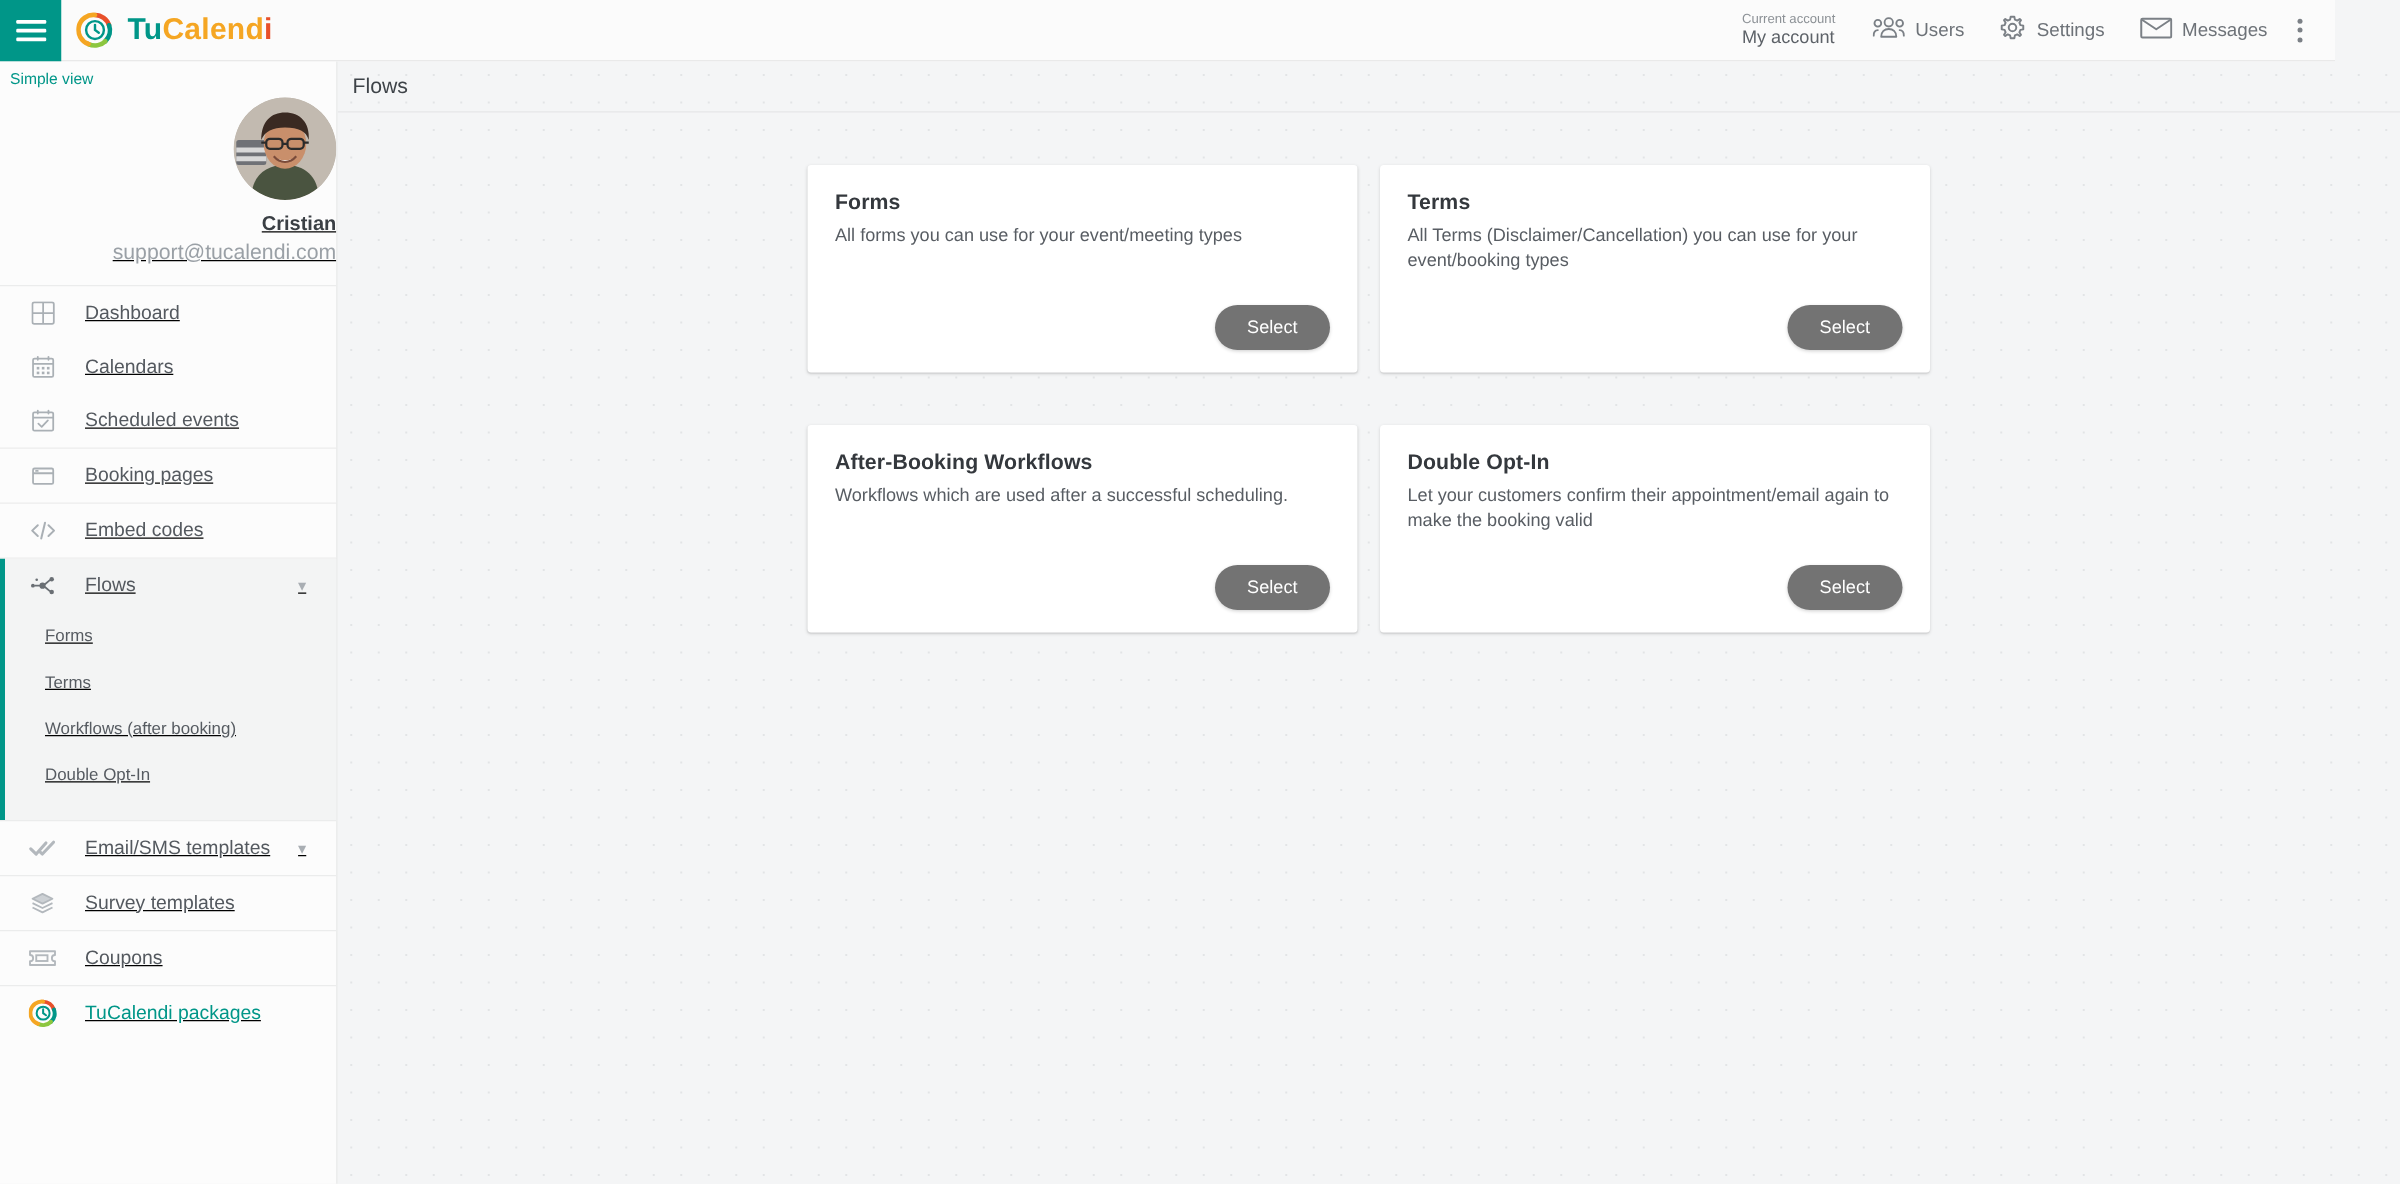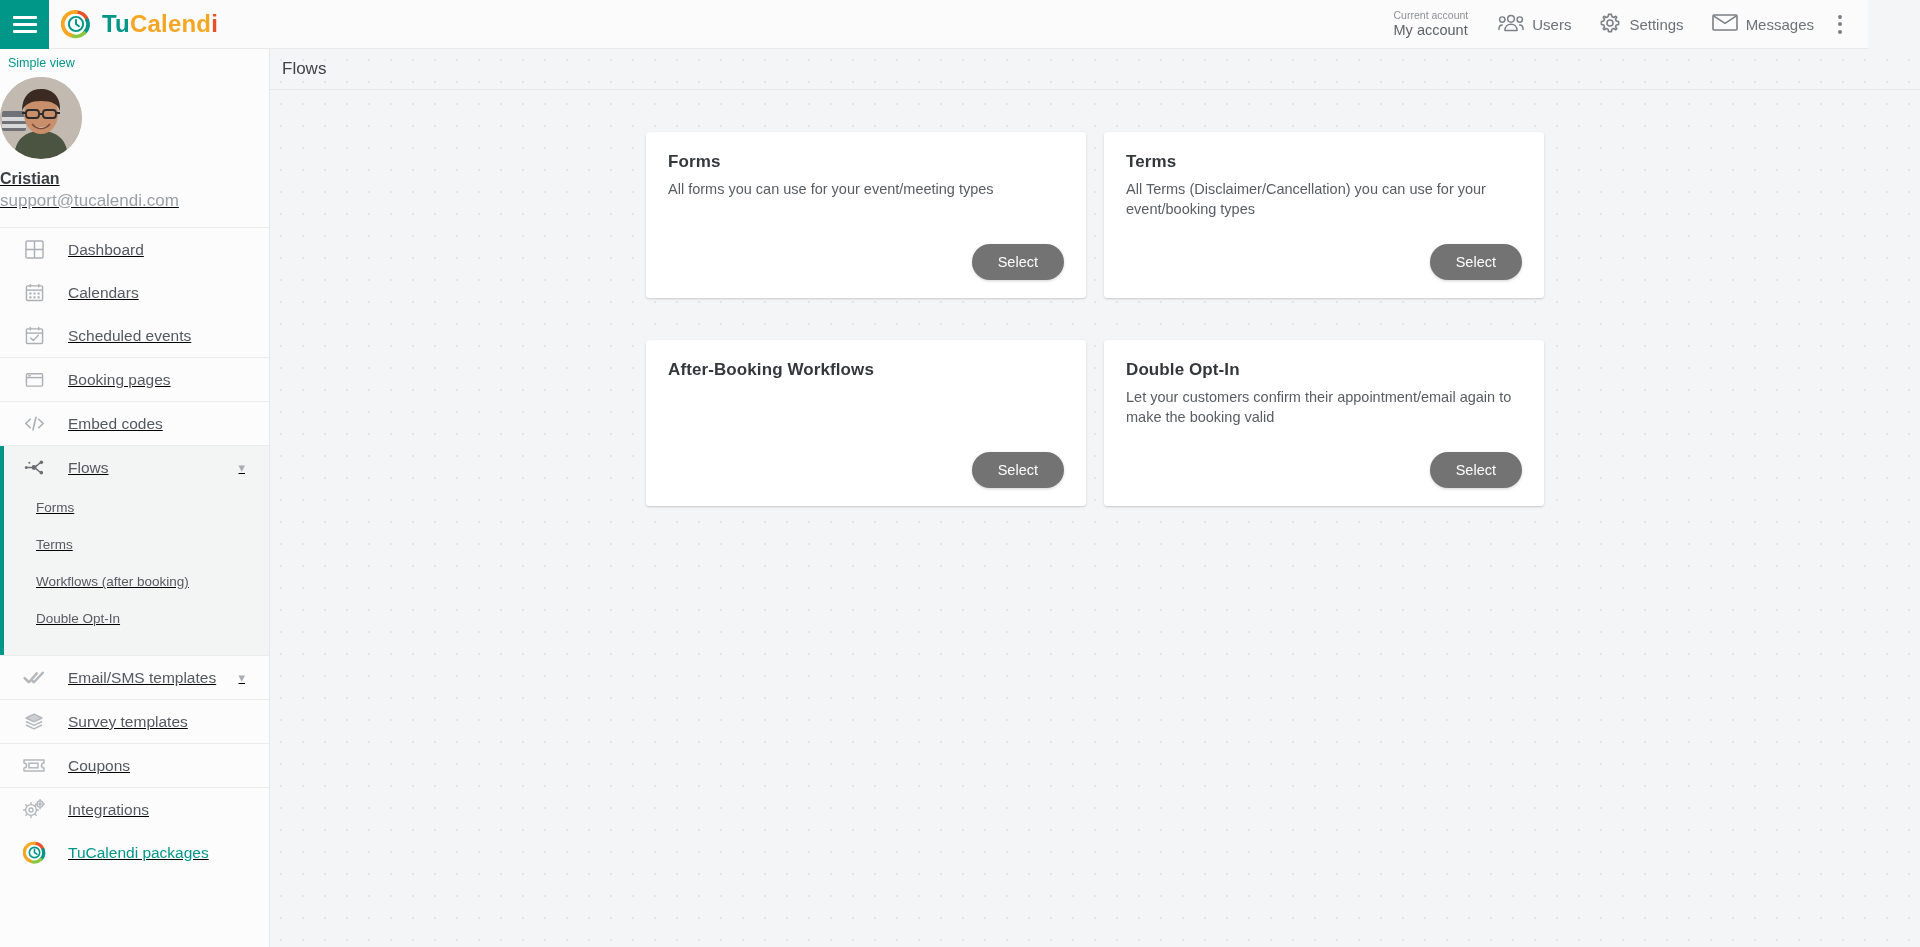--- a/index.html
+++ b/index.html
@@ -60,21 +60,21 @@
     overflow: hidden;
     z-index: 20;
     text-decoration: underline;
   }
   #simple-view {
     color: #009688; font-size: 12.5px;
     padding: 7px 0 0 8px;
     cursor: pointer; display: inline-block;
   }
   #profile {
-    display: flex; flex-direction: column; align-items: flex-start;
+    display: flex; flex-direction: column; align-items: flex-end;
     padding: 6px 0 16px; background: #fcfcfc;
   }
   #avatar {
     width: 82px; height: 82px; border-radius: 50%;
     overflow: hidden; background: #b9b1a6; position: relative;
   }
   #avatar svg { display: block; }
   #profile-name { margin-top: 11px; font-size: 16px; font-weight: bold; color: #3a3f44; }
   #profile-email { margin-top: 3px; font-size: 17px; color: #9aa0a6; }
 
@@ -409,33 +409,20 @@
         <path d="M1 3 H21 V6 A2.4 2.4 0 0 0 21 11 V14 H1 V11 A2.4 2.4 0 0 0 1 6 Z" stroke-linejoin="round"></path>
         <rect x="6" y="6.2" width="9" height="4.6"></rect>
       </svg>
     </span>
     <span class="nav-label">Coupons</span>
   </div>
 
   <div class="nav-sep"></div>
 
   
-  <div class="nav-item">
-    <span class="nav-icon">
-      <svg width="22" height="21" viewBox="0 0 22 21" fill="none" stroke="#b3b8bd" stroke-width="1.4">
-        <circle cx="8" cy="11" r="5.4"></circle>
-          <circle cx="8" cy="11" r="2"></circle>
-        <path d="M8 4.9 V3.4 M8 18.6 V17.1 M1.9 11 H0.6 M15.4 11 H14.1 M3.7 6.7 L2.8 5.8 M13.2 16.2 L12.3 15.3 M12.3 6.7 L13.2 5.8 M2.8 16.2 L3.7 15.3" stroke-linecap="round"></path>
-        <circle cx="17.1" cy="5.1" r="3.1"></circle>
-          <circle cx="17.1" cy="5.1" r="1.1"></circle>
-        <path d="M17.1 1.2 V0.4 M17.1 9.8 V9 M13.2 5.1 H12.4 M21.8 5.1 H21" stroke-linecap="round"></path>
-      </svg>
-    </span>
-    <span class="nav-label">Integrations</span>
-  </div>
 
   
   <div class="nav-item brandlink">
     <span class="nav-icon">
       <svg viewBox="0 0 40 40" width="23" height="23">
         <path d="M20 4 A16 16 0 0 1 35 15" fill="none" stroke="#e8502a" stroke-width="5.5" stroke-linecap="round"></path>
         <path d="M35 15 A16 16 0 0 1 31 32" fill="none" stroke="#009688" stroke-width="5.5" stroke-linecap="round"></path>
         <path d="M31 32 A16 16 0 0 1 13 35" fill="none" stroke="#8cc63f" stroke-width="5.5" stroke-linecap="round"></path>
         <path d="M13 35 A16 16 0 0 1 20 4" fill="none" stroke="#f5a623" stroke-width="5.5" stroke-linecap="round"></path>
         <circle cx="20" cy="20" r="9" fill="none" stroke="#009688" stroke-width="2.8"></circle>
@@ -466,20 +453,21 @@
     <div class="card tall">
       <div class="card-title">Terms</div>
       <div class="card-desc">All Terms (Disclaimer/Cancellation) you can use for your event/booking types</div>
       <div class="card-action">
         <button class="select-btn">Select</button>
       </div>
     </div>
 
     <div class="card">
       <div class="card-title">After-Booking Workflows</div>
+      <div class="card-desc">Workflows which are used after a successful scheduling.</div>
       <div class="card-action">
         <button class="select-btn">Select</button>
       </div>
     </div>
 
     <div class="card tall">
       <div class="card-title">Double Opt-In</div>
       <div class="card-desc">Let your customers confirm their appointment/email again to make the booking valid</div>
       <div class="card-action">
         <button class="select-btn">Select</button>

